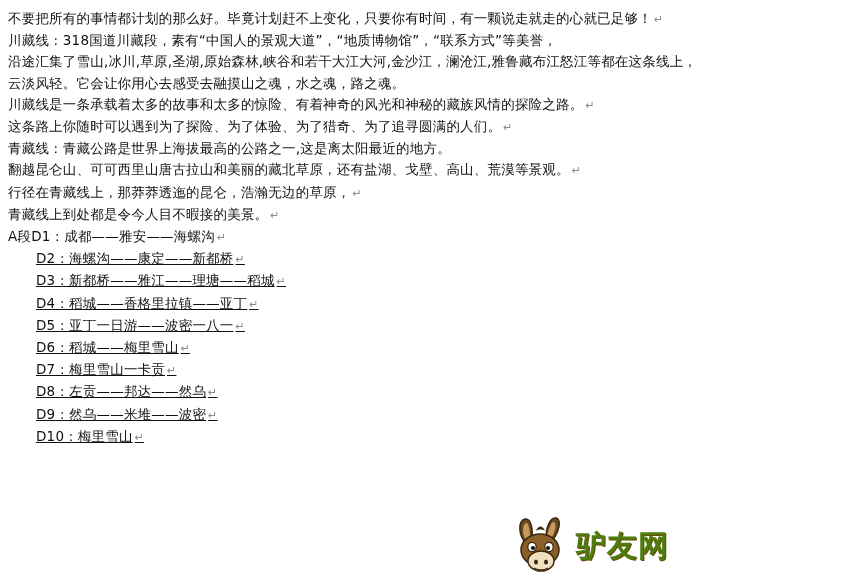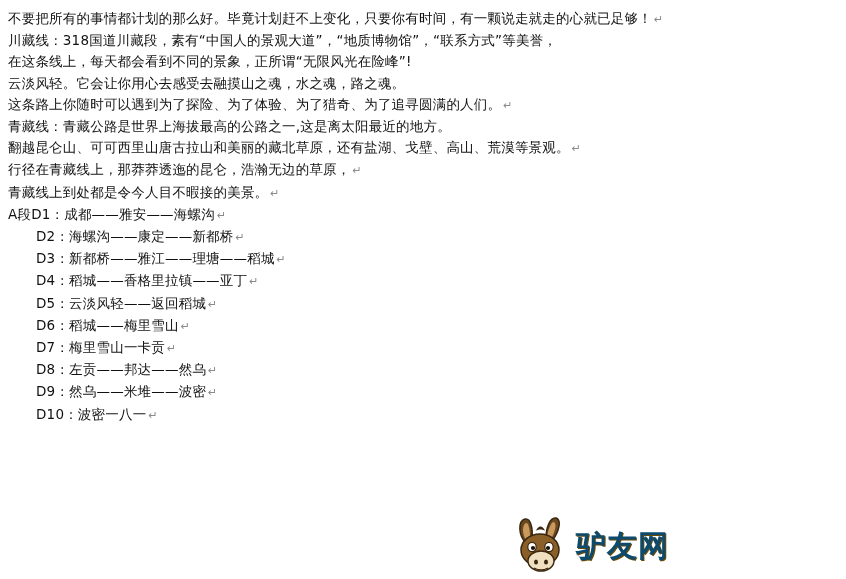--- a/index.html
+++ b/index.html
@@ -24,20 +24,21 @@
   }
   .line {
     font-size: 13.5px;
     line-height: 21.2px;
     white-space: pre;
     color: #111111;
     letter-spacing: 0.2px;
   }
   .line.indent-1 {
     padding-left: 28px;
+    text-decoration: underline;
   }
   .pilcrow {
     color: #8a8a8a;
     font-size: 11px;
     margin-left: 2px;
   }
   
   #watermark {
     position: absolute;
     right: 4px;
@@ -55,51 +56,52 @@
     height: 58px;
     flex: 0 0 auto;
   }
   #watermark .donkey svg {
     display: block;
   }
   #watermark .wm-text {
     font-family: "DejaVu Sans", "Liberation Sans", sans-serif;
     font-weight: bold;
     font-size: 30px;
-    color: #0c4a6e;
+    color: #4d7c0f;
     letter-spacing: 1px;
     margin-left: 2px;
     text-shadow: 1px 1px 0 #6b4a06;
     white-space: pre;
   }
 </style>
 </head>
 <body>
 
 <div id="page">
   <div id="lines">
       <div class="line"><span>不要把所有的事情都计划的那么好。毕竟计划赶不上变化，只要你有时间，有一颗说走就走的心就已足够！</span><span class="pilcrow">↵</span></div>
       <div class="line"><span>川藏线：318国道川藏段，素有“中国人的景观大道”，“地质博物馆”，“联系方式”等美誉，</span></div>
-      <div class="line"><span>在这条线上，每天都会看到不同的景象，正所谓“无限风光在险峰”!</span></div>
+      <div class="line"><span>沿途汇集了雪山,冰川,草原,圣湖,原始森林,峡谷和若干大江大河,金沙江，澜沧江,雅鲁藏布江怒江等都在这条线上，</span></div>
       <div class="line"><span>云淡风轻。它会让你用心去感受去融摸山之魂，水之魂，路之魂。</span></div>
+      <div class="line"><span>川藏线是一条承载着太多的故事和太多的惊险、有着神奇的风光和神秘的藏族风情的探险之路。</span><span class="pilcrow">↵</span></div>
       <div class="line"><span>这条路上你随时可以遇到为了探险、为了体验、为了猎奇、为了追寻圆满的人们。</span><span class="pilcrow">↵</span></div>
       <div class="line"><span>青藏线：青藏公路是世界上海拔最高的公路之一,这是离太阳最近的地方。</span></div>
       <div class="line"><span>翻越昆仑山、可可西里山唐古拉山和美丽的藏北草原，还有盐湖、戈壁、高山、荒漠等景观。</span><span class="pilcrow">↵</span></div>
       <div class="line"><span>行径在青藏线上，那莽莽透迤的昆仑，浩瀚无边的草原，</span><span class="pilcrow">↵</span></div>
       <div class="line"><span>青藏线上到处都是令今人目不暇接的美景。</span><span class="pilcrow">↵</span></div>
       <div class="line"><span>A段D1：成都——雅安——海螺沟</span><span class="pilcrow">↵</span></div>
       <div class="line indent-1"><span>D2：海螺沟——康定——新都桥</span><span class="pilcrow">↵</span></div>
       <div class="line indent-1"><span>D3：新都桥——雅江——理塘——稻城</span><span class="pilcrow">↵</span></div>
       <div class="line indent-1"><span>D4：稻城——香格里拉镇——亚丁</span><span class="pilcrow">↵</span></div>
-      <div class="line indent-1"><span>D5：云淡风轻——返回稻城</span><span class="pilcrow">↵</span></div>
+      <div class="line indent-1"><span>D5：亚丁一日游——波密一八一</span><span class="pilcrow">↵</span></div>
       <div class="line indent-1"><span>D6：稻城——梅里雪山</span><span class="pilcrow">↵</span></div>
       <div class="line indent-1"><span>D7：梅里雪山一卡贡</span><span class="pilcrow">↵</span></div>
       <div class="line indent-1"><span>D8：左贡——邦达——然乌</span><span class="pilcrow">↵</span></div>
       <div class="line indent-1"><span>D9：然乌——米堆——波密</span><span class="pilcrow">↵</span></div>
-      <div class="line indent-1"><span>D10：波密一八一</span><span class="pilcrow">↵</span></div>
+      <div class="line indent-1"><span>D10：梅里雪山</span><span class="pilcrow">↵</span></div>
     </div>
 
   <div id="watermark">
     <span class="donkey">
       <svg viewBox="0 0 62 58" width="62" height="58" xmlns="http://www.w3.org/2000/svg">
 
         <path d="M14 26 C6 18, 6 4, 13 2 C19 1, 21 12, 20 22 Z" fill="#6b4a22" stroke="#3a2710" stroke-width="1.5"></path>
         <path d="M40 24 C47 15, 50 3, 44 1 C38 0, 34 11, 34 21 Z" fill="#6b4a22" stroke="#3a2710" stroke-width="1.5"></path>
         <path d="M14 23 C10 17, 10 8, 14 6 C17 6, 18 14, 18 21 Z" fill="#c99a5b"></path>
         <path d="M39 22 C43 15, 45 7, 42 5 C39 5, 36 13, 35 20 Z" fill="#c99a5b"></path>

